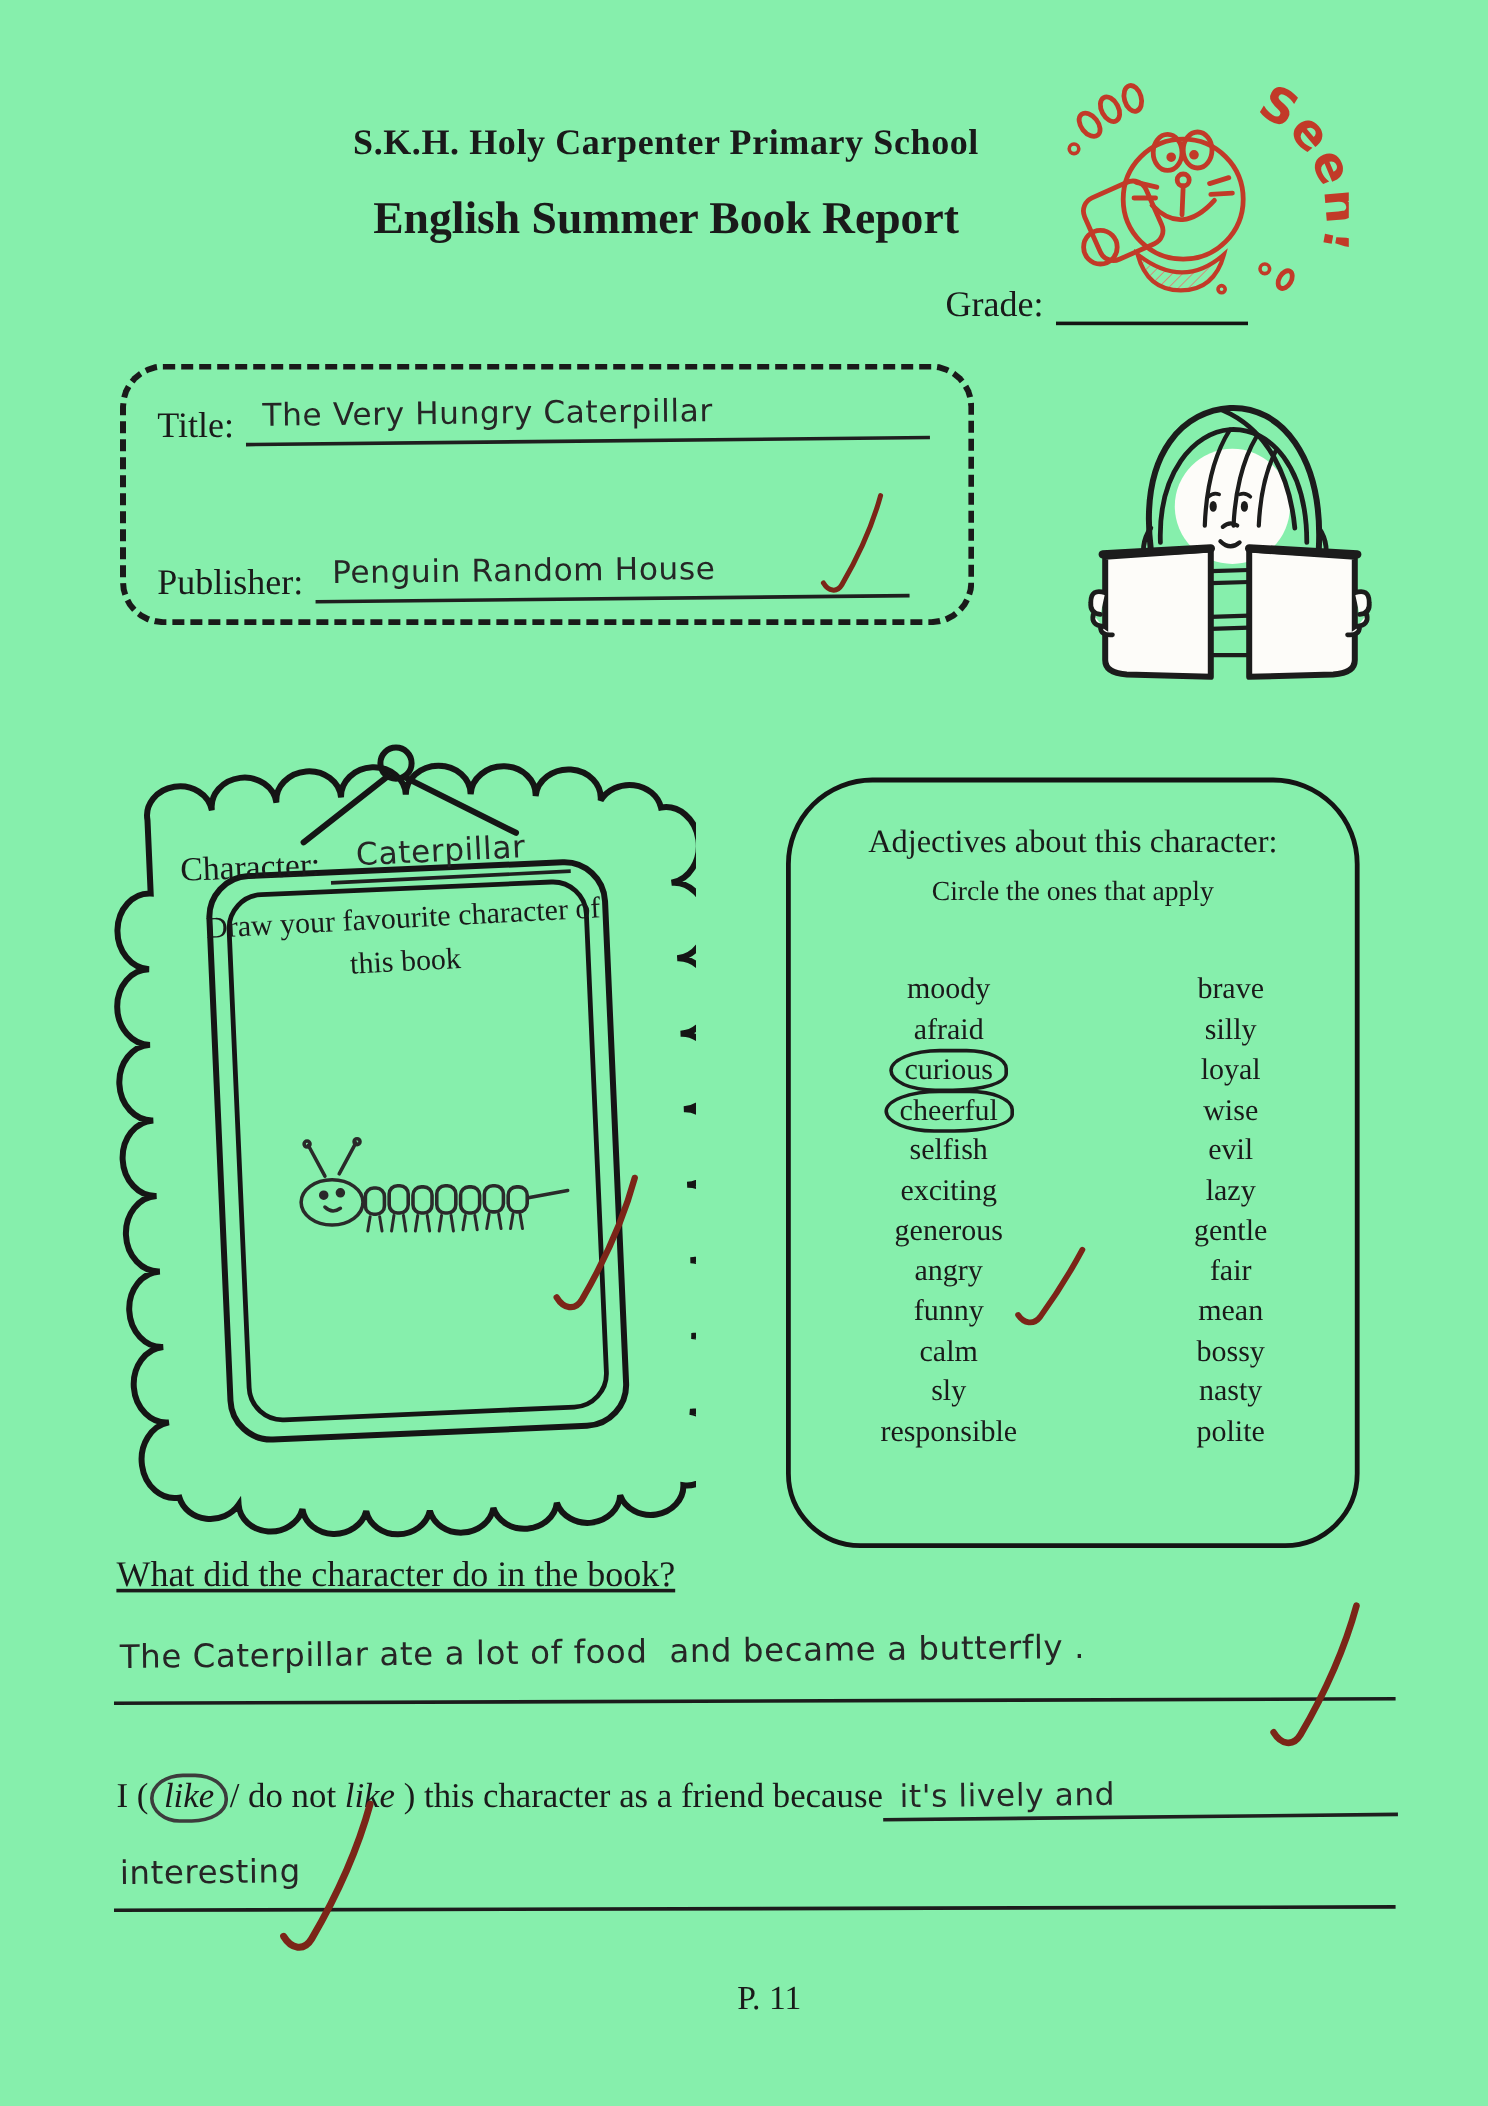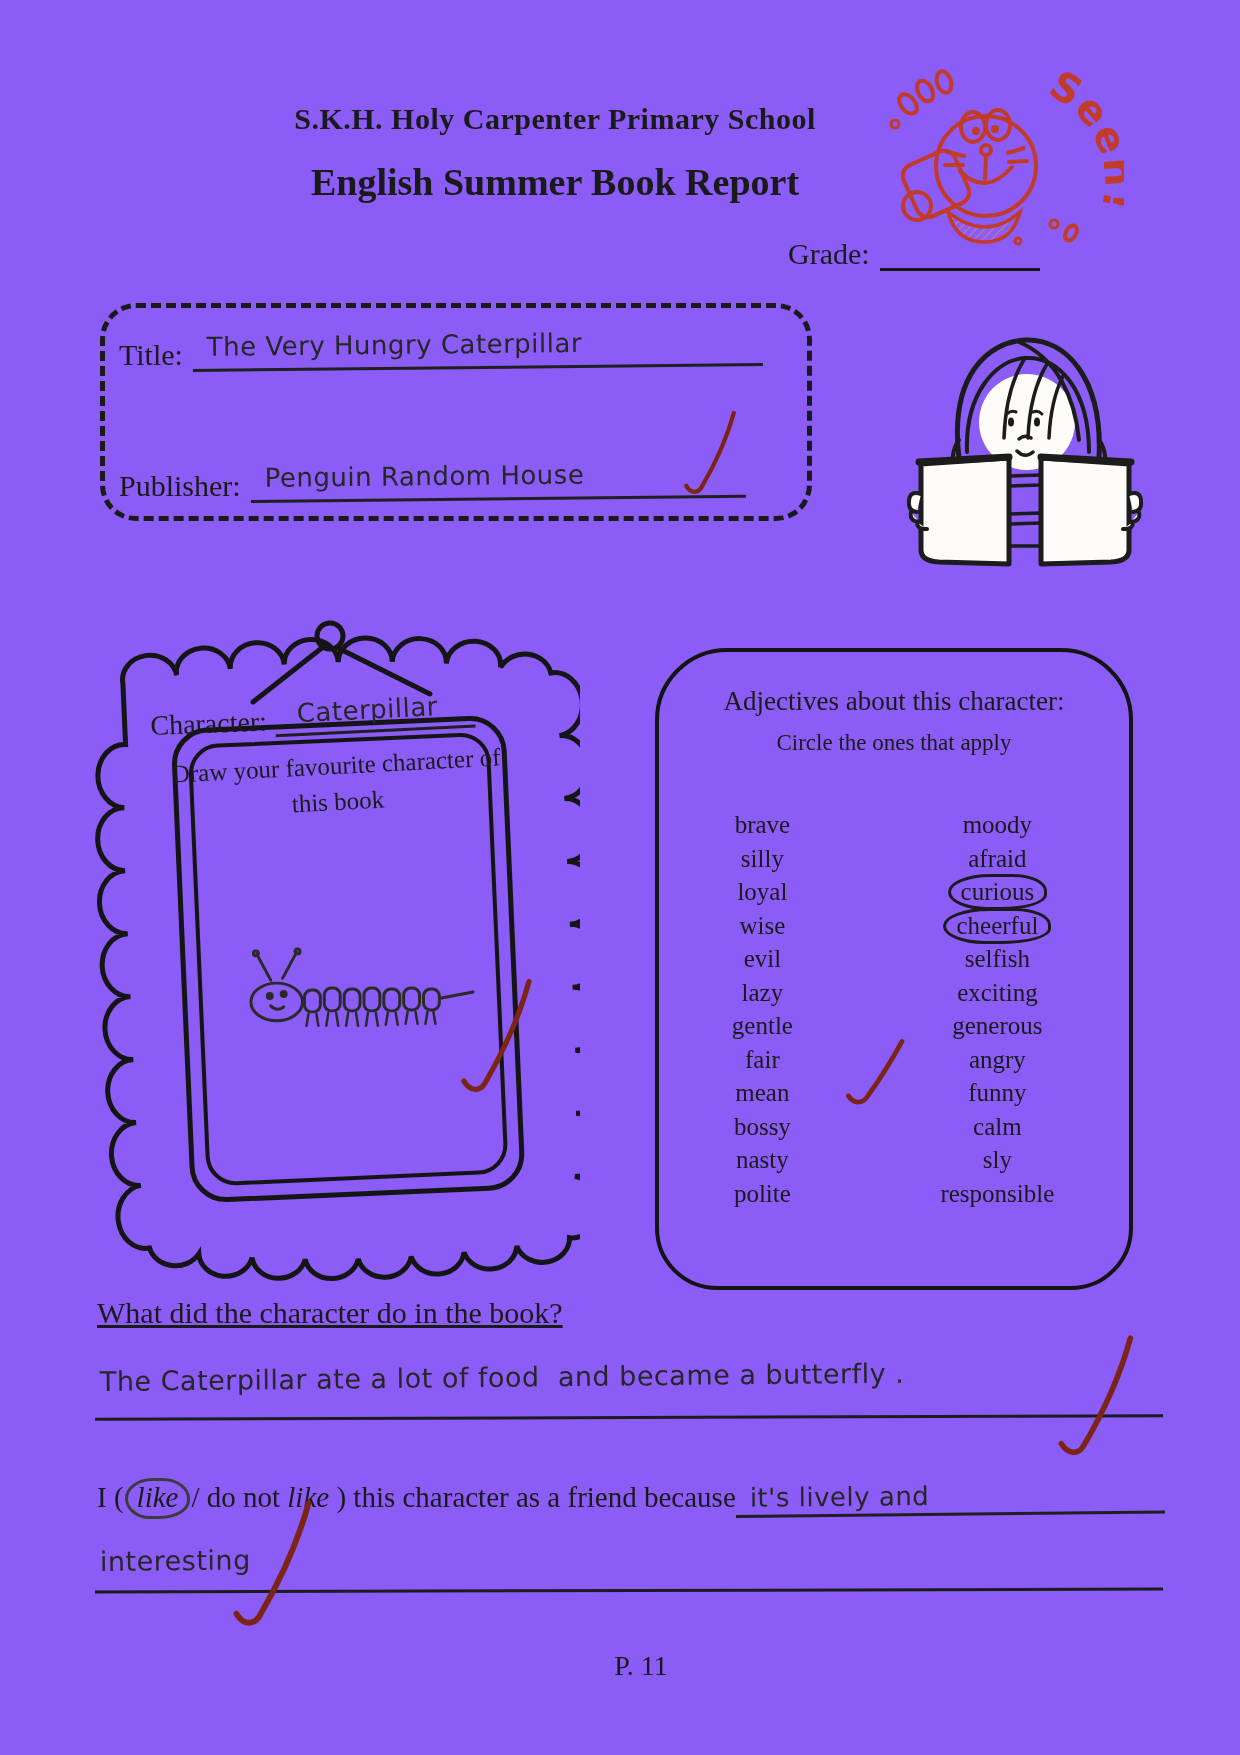--- a/index.html
+++ b/index.html
@@ -1,34 +1,34 @@
 <!DOCTYPE html>
 <html><head>
 <meta charset="utf-8">
 <style>
   html,body{margin:0;padding:0;background:#e8e6e2;}
   .page{
     position:relative;width:1240px;height:1755px;margin:0 auto;
-    background:#8b5cf6;overflow:hidden;
+    background:#86efac;overflow:hidden;
     font-family:"Liberation Serif",serif;color:#1a1a1a;
   }
   
   .header{position:absolute;left:210px;top:102px;width:690px;text-align:center;}
   .school{font-size:30px;font-weight:bold;letter-spacing:.5px;}
   .report-title{font-size:38px;font-weight:bold;margin-top:24px;}
   
   .stamp{position:absolute;left:856px;top:60px;width:268px;height:190px;}
   
   .grade-row{position:absolute;left:788px;top:236px;display:flex;align-items:flex-end;}
   .grade-row .lbl{font-size:30px;}
   .grade-rule{display:inline-block;width:160px;border-bottom:3px solid #141414;margin-left:10px;height:32px;}
   
   .info-box{position:absolute;left:100px;top:303px;width:712px;height:218px;
     border:5px dashed #1a1a1a;border-radius:36px;box-sizing:border-box;}
-  .info-row{position:absolute;left:14px;right:20px;display:flex;align-items:flex-end;}
+  .info-row{position:absolute;left:26px;right:20px;display:flex;align-items:flex-end;}
   .info-row .lbl{font-size:30px;white-space:pre;}
   .row-title{top:24px;}  .row-author{top:90px;}  .row-publisher{top:155px;}
   .info-val{display:inline-block;border-bottom:3px solid #1f1f1f;margin-left:10px;
     padding:0 0 1px 14px;height:40px;box-sizing:border-box;}
   .w-title{width:570px;} .w-author{width:475px;} .w-publisher{width:495px;}
   
   .hand{font-family:"DejaVu Sans",sans-serif;font-size:26px;color:#262626;
     letter-spacing:.5px;transform:rotate(-.6deg);transform-origin:left bottom;}
   
   .check{position:absolute;pointer-events:none;z-index:5;}
@@ -219,48 +219,48 @@
     </svg>
     <svg class="check check-frame" style="left:355px;top:416px;width:112px;height:134px;" viewBox="0 0 100 140">
       <path d="M6,114 c6,10 16,12 22,2 c14,-24 34,-62 46,-106" stroke="#7b2518" stroke-width="5.5" fill="none" stroke-linecap="round"></path>
     </svg>
   </div>
 
   <div class="adj-box">
     <div class="adj-heading">Adjectives about this character:</div>
     <div class="adj-subheading">Circle the ones that apply</div>
     <div class="adj-cols">
+      <div class="adj-col left">
+        <div class="adj">moody</div>
+        <div class="adj">afraid</div>
+        <div class="adj"><span class="ring">curious</span></div>
+        <div class="adj"><span class="ring">cheerful</span></div>
+        <div class="adj">selfish</div>
+        <div class="adj">exciting</div>
+        <div class="adj">generous</div>
+        <div class="adj">angry</div>
+        <div class="adj">funny</div>
+        <div class="adj">calm</div>
+        <div class="adj">sly</div>
+        <div class="adj">responsible</div>
+      </div>
       <div class="adj-col right">
         <div class="adj">brave</div>
         <div class="adj">silly</div>
         <div class="adj">loyal</div>
         <div class="adj">wise</div>
         <div class="adj">evil</div>
         <div class="adj">lazy</div>
         <div class="adj">gentle</div>
         <div class="adj">fair</div>
         <div class="adj">mean</div>
         <div class="adj">bossy</div>
         <div class="adj">nasty</div>
         <div class="adj">polite</div>
       </div>
-      <div class="adj-col left">
-        <div class="adj">moody</div>
-        <div class="adj">afraid</div>
-        <div class="adj"><span class="ring">curious</span></div>
-        <div class="adj"><span class="ring">cheerful</span></div>
-        <div class="adj">selfish</div>
-        <div class="adj">exciting</div>
-        <div class="adj">generous</div>
-        <div class="adj">angry</div>
-        <div class="adj">funny</div>
-        <div class="adj">calm</div>
-        <div class="adj">sly</div>
-        <div class="adj">responsible</div>
-      </div>
     </div>
     <svg class="check" style="left:183px;top:382px;width:80px;height:78px;" viewBox="0 0 100 95">
       <path d="M8,76 c6,9 16,11 23,2 c13,-18 30,-44 44,-70" stroke="#7b2518" stroke-width="6" fill="none" stroke-linecap="round"></path>
     </svg>
   </div>
 
   <div class="q1">What did the character do in the book?</div>
   <div class="a1 hand">The Caterpillar ate a lot of food  and became a butterfly .</div>
   <div class="rule rule-a1"></div>
   <svg class="check check-a1" viewBox="0 0 100 140">

